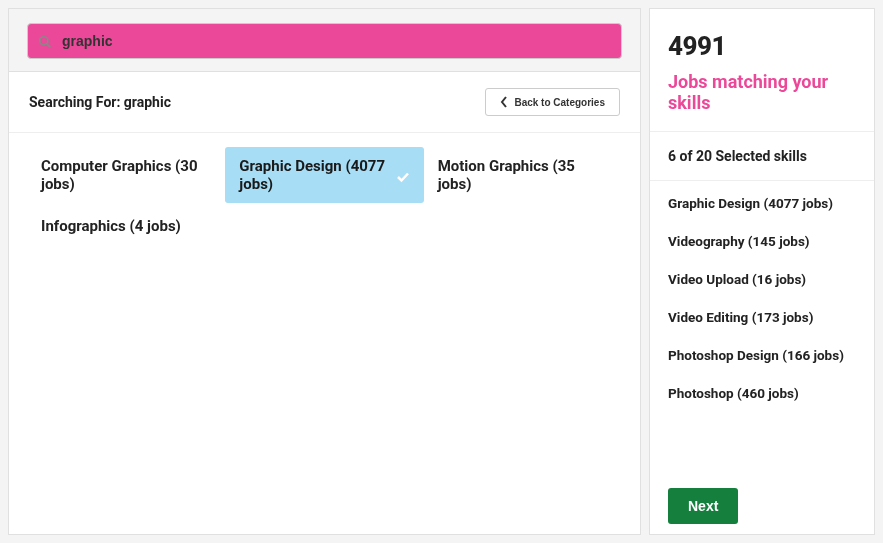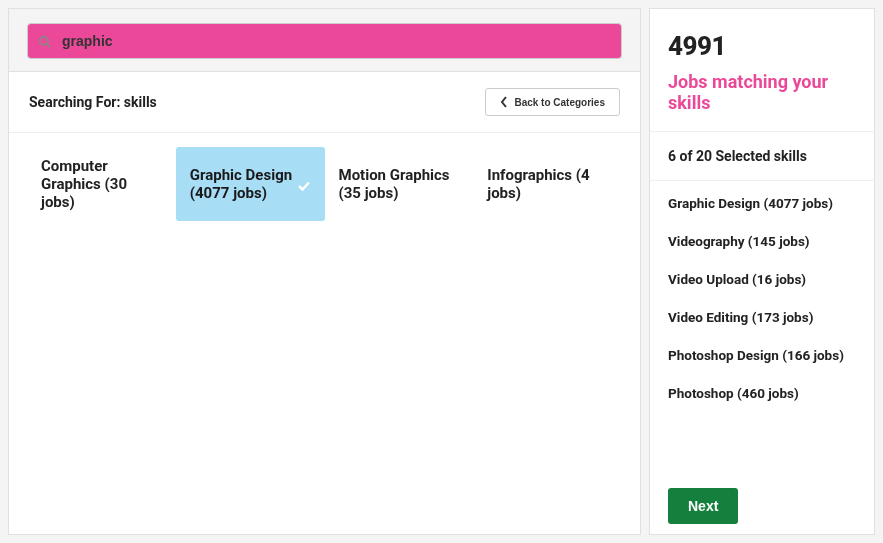--- a/index.html
+++ b/index.html
@@ -76,21 +76,21 @@
     font-size: 10px;
     font-weight: 600;
     color: #333;
     cursor: pointer;
   }
   .back-btn .chev {
     width: 8px; height: 12px;
   }
   .results {
     display: grid;
-    grid-template-columns: 1fr 1fr 1fr 1fr;
+    grid-template-columns: 1fr 1fr 1fr;
     column-gap: 0;
     row-gap: 4px;
     padding: 14px 18px;
   }
   .result {
     display: flex;
     align-items: center;
     justify-content: space-between;
     padding: 10px 14px;
     font-size: 15px;
@@ -174,21 +174,21 @@
           <svg viewBox="0 0 24 24" width="14" height="14" fill="none" stroke="currentColor" stroke-width="3">
             <circle cx="10" cy="10" r="7"></circle>
             <line x1="21" y1="21" x2="15" y2="15"></line>
           </svg>
         </span>
         <input type="text" class="search-input" value="graphic" style="">
       </div>
     </div>
 
     <div class="toolbar">
-      <div class="searching-for">Searching For: skills</div>
+      <div class="searching-for">Searching For: graphic</div>
       <button class="back-btn">
         <span class="chev">
           <svg viewBox="0 0 8 12" width="8" height="12" fill="none" stroke="#333" stroke-width="2">
             <polyline points="6,1 2,6 6,11"></polyline>
           </svg>
         </span>
         <span>Back to Categories</span>
       </button>
     </div>
 

